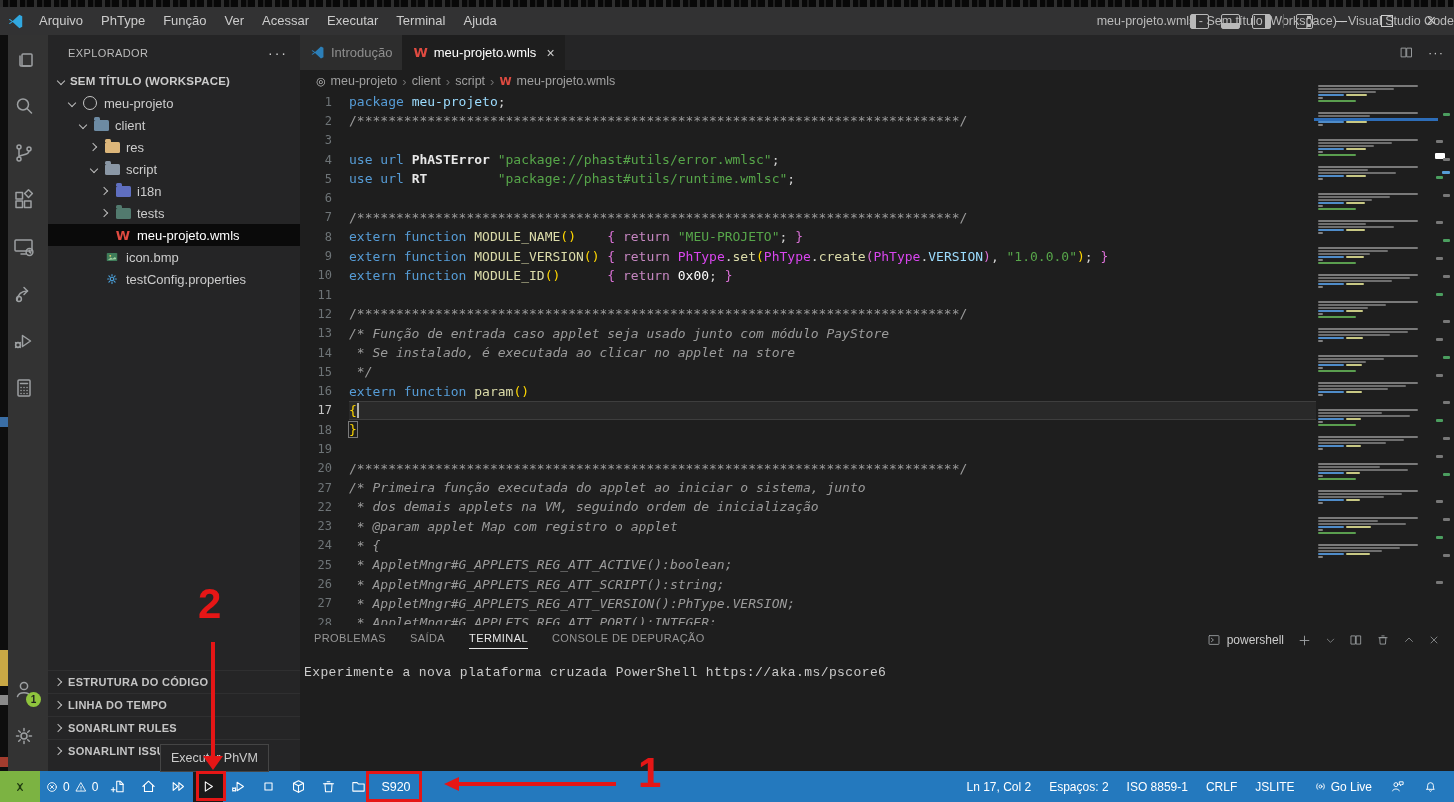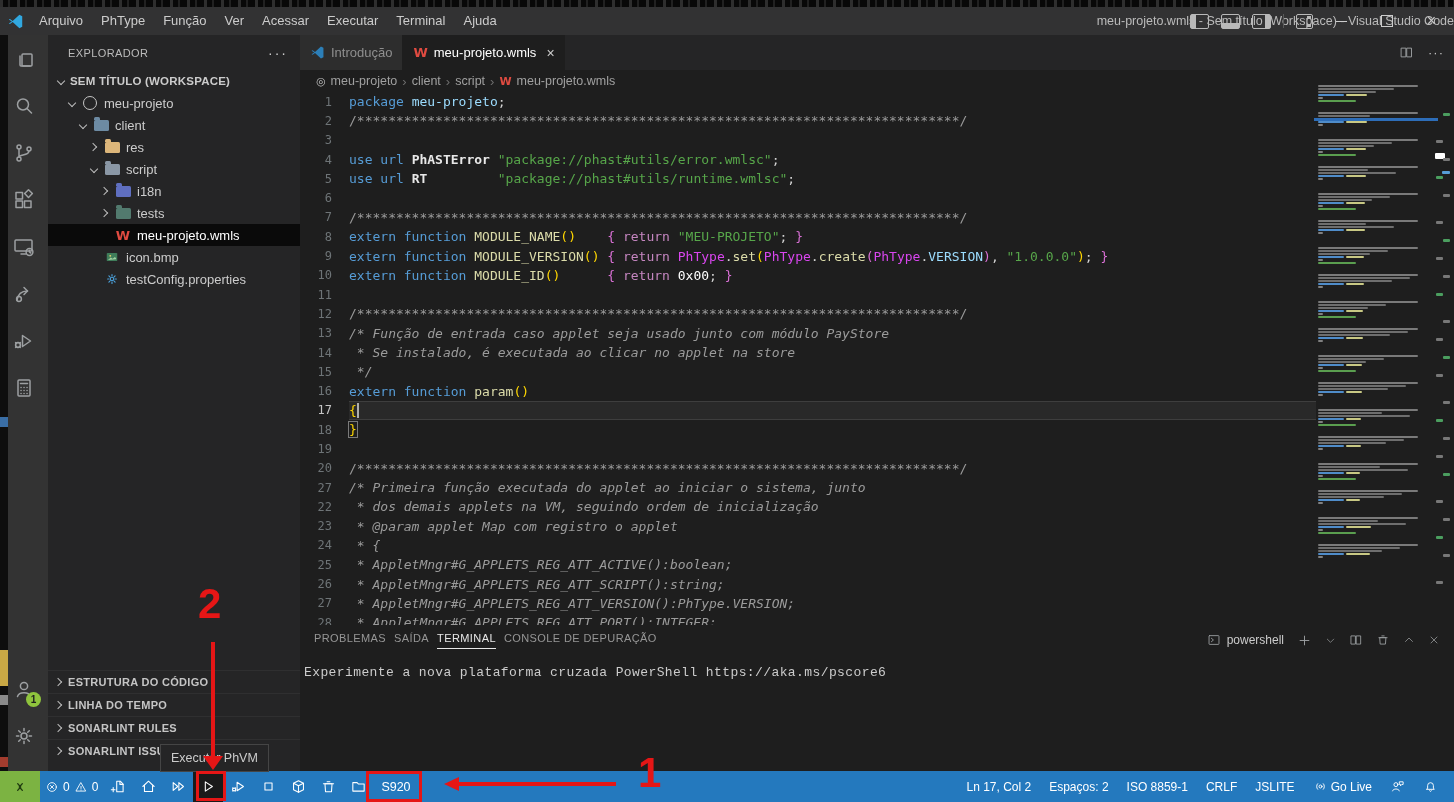--- a/index.html
+++ b/index.html
@@ -809,21 +809,21 @@
       <span class="ruler-mark" style="left:2px;top:455px;width:7px;height:3px;background:#777777"></span>
       <span class="ruler-mark" style="left:9px;top:473px;width:7px;height:3px;background:#777777"></span>
       <span class="ruler-mark" style="left:2px;top:491px;width:7px;height:3px;background:#4b9e5f"></span>
       <span class="ruler-mark" style="left:9px;top:509px;width:7px;height:3px;background:#777777"></span>
       <span class="ruler-mark" style="left:2px;top:536px;width:7px;height:3px;background:#777777"></span>
     </div>
 </div>
 
 <div id="panel" class="abs">
   <div id="panel-tabs">
-    <span id="panel-tabs-list" style="display:flex;gap:8px;">
+    <span id="panel-tabs-list" style="display:flex;gap:24px;">
         <span class="panel-tab">PROBLEMAS</span>
         <span class="panel-tab">SAÍDA</span>
         <span class="panel-tab active">TERMINAL</span>
         <span class="panel-tab">CONSOLE DE DEPURAÇÃO</span>
       </span>
     <div id="panel-actions">
       <span id="shell-badge">
         <svg width="14" height="14" viewBox="0 0 24 24" class="ic">
             <rect x="3.5" y="4.5" width="17" height="15" rx="1"></rect>
             <path d="M7.5 9l3.5 3-3.5 3"></path>

